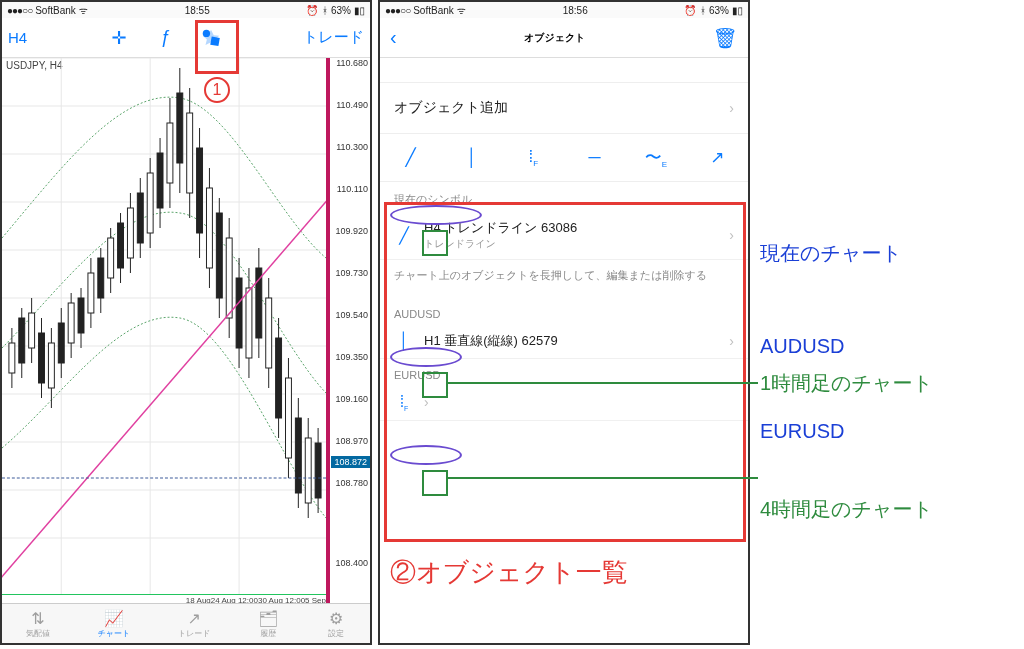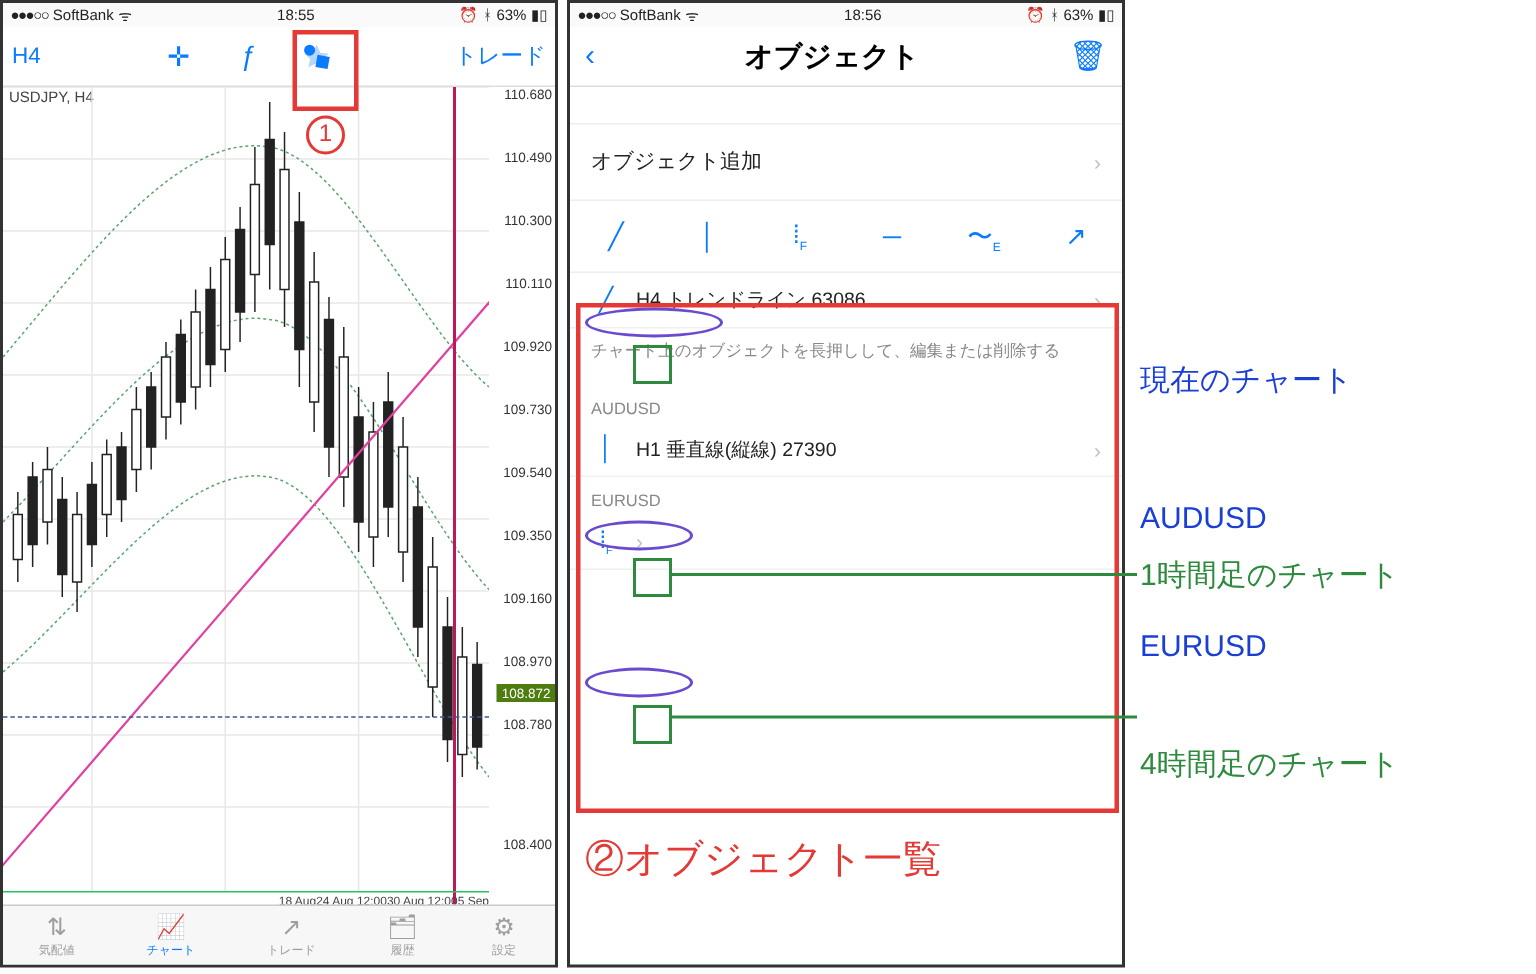--- a/index.html
+++ b/index.html
@@ -79,28 +79,28 @@
     position: relative;
     height: 550px;
     overflow: hidden;
   }
   .symbol-label {
     position: absolute; top: 2px; left: 4px;
     font-size: 10px; color: #444;
   }
   .price-axis {
     position: absolute; right: 0; top: 0;
-    width: 68px; height: 100%;
-    border-left: 2px solid #be185d;
+    width: 44px; height: 100%;
+    border-left: 4px solid #be185d;
     font-size: 9px; color: #333;
   }
   .price-tick { position: absolute; right: 2px; }
   .price-current {
     position: absolute; right: 0;
-    background: #4d7c0f; color: #fff;
+    background: #0369a1; color: #fff;
     font-size: 9px; padding: 1px 3px;
   }
   .time-axis {
     position: absolute; bottom: 0; left: 0; right: 44px;
     height: 14px; border-top: 1px solid #22c55e;
     display: flex; justify-content: flex-end;
     font-size: 8px; color: #444; padding: 1px 0;
   }
   .chart-canvas { position: absolute; inset: 0 44px 14px 0; }
 
@@ -114,21 +114,21 @@
   }
   .tab-item { display: flex; flex-direction: column; align-items: center; font-size: 8px; color: #9e9e9e; }
   .tab-item.active { color: #0a7bff; }
   .tab-icon { width: 20px; height: 20px; display:flex; align-items:center; justify-content:center; font-size:16px; }
 
   
   .right-header {
     height: 40px; display: flex; align-items: center; justify-content: space-between;
     padding: 0 10px; border-bottom: 1px solid #ddd;
   }
-  .right-title { font-weight: 600; font-size: 19px; }
+  .right-title { font-weight: 600; font-size: 10px; }
   .back-chevron, .trash-icon { color: #0a7bff; font-size: 20px; }
 
   .list-section { background: #fff; }
   .add-row {
     display:flex; justify-content:space-between; align-items:center;
     padding: 16px 14px;
     border-top:1px solid #eee; border-bottom:1px solid #eee;
     margin-top: 24px;
     font-size: 14px; color: #222;
   }
@@ -465,34 +465,36 @@
     </div>
     <div class="tool-row">
       <span class="tool-icon">╱</span>
       <span class="tool-icon">│</span>
       <span class="tool-icon">⁞<sub style="font-size:8px">F</sub></span>
       <span class="tool-icon">─</span>
       <span class="tool-icon">〜<sub style="font-size:8px">E</sub></span>
       <span class="tool-icon">↗</span>
     </div>
 
+    <div class="group-label">現在のシンボル</div>
     <div class="obj-row">
       <span class="obj-icon">╱</span>
       <div class="obj-text">
         <div class="obj-title">H4 トレンドライン 63086</div>
+        <div class="obj-sub">トレンドライン</div>
       </div>
       <span class="obj-chev">›</span>
     </div>
     <div class="hint-text">チャート上のオブジェクトを長押しして、編集または削除する</div>
 
     <div class="group-label">AUDUSD</div>
     <div class="obj-row">
       <span class="obj-icon">│</span>
       <div class="obj-text">
-        <div class="obj-title">H1 垂直線(縦線) 27390</div>
+        <div class="obj-title">H1 垂直線(縦線) 62579</div>
       </div>
       <span class="obj-chev">›</span>
     </div>
 
     <div class="group-label">EURUSD</div>
     <div class="obj-row">
       <span class="obj-icon">⁞<sub style="font-size:7px">F</sub></span>
       <span class="obj-chev">›</span>
     </div>
   </div>

